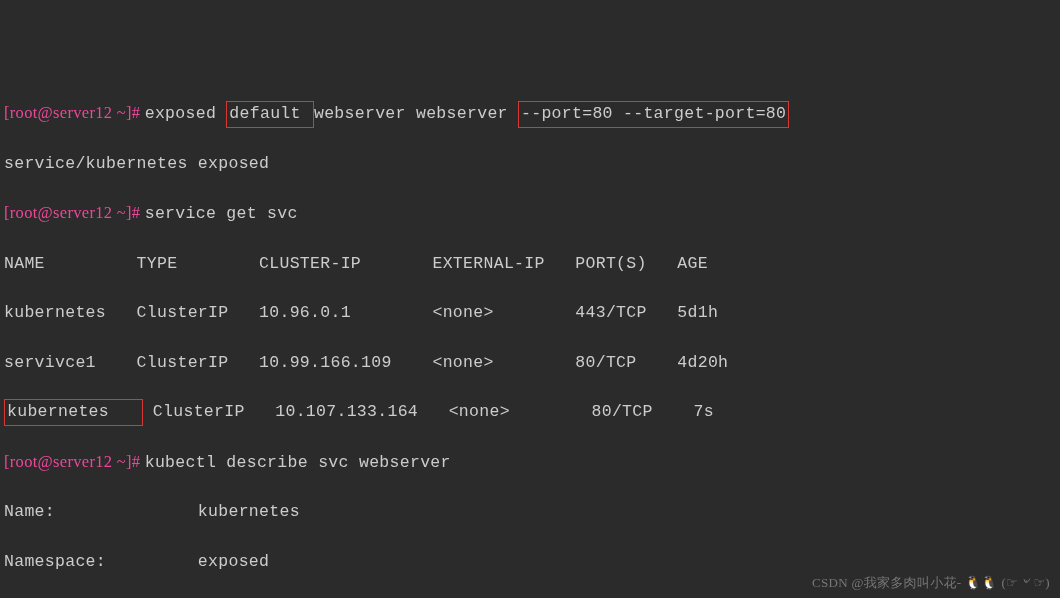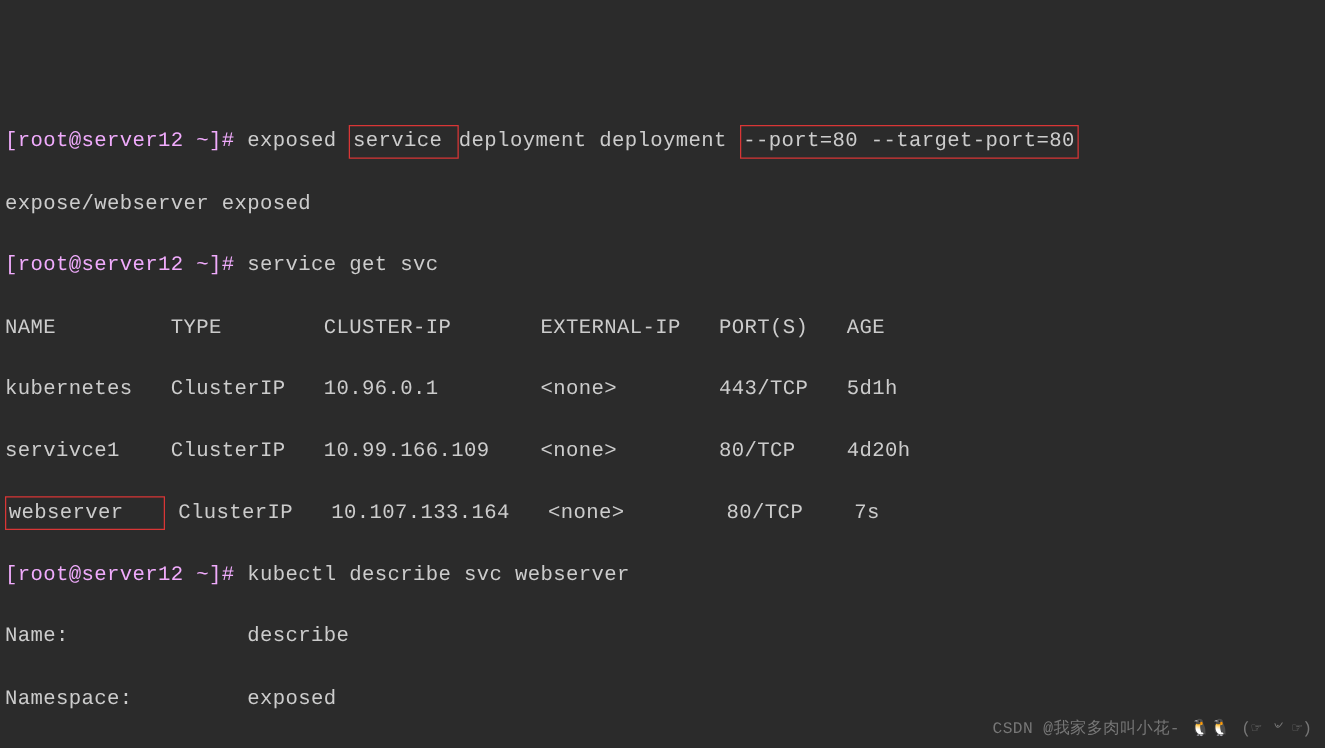--- a/index.html
+++ b/index.html
@@ -9,51 +9,51 @@
       font-family: 'Courier New', Consolas, monospace;
       font-size: 16.5px;
       line-height: 1.5;
       padding: 2px 4px;
       width: 1060px;
       height: 598px;
       overflow: hidden;
       white-space: pre;
       letter-spacing: 0.3px;
     }
-    .prompt-user { color: #f0abfc; }
+    .prompt-user { color: #ec4899; font-family: Liberation Serif, serif; }
     .red-box {
       border: 1.5px solid #d93636;
       display: inline-block;
       padding: 0 2px;
       margin: -1px 0;
     }
     .line { display: block; min-height: 1.5em; }
     .watermark {
       position: absolute;
       right: 10px;
       bottom: 6px;
       color: #777;
       font-size: 13px;
-      font-family: Liberation Mono, monospace;
+      font-family: Liberation Serif, serif;
     }
   </style>
 </head>
 <body>
 
 
 
-<div class="line"><span class="prompt-user">[root@server12 ~]# </span><span>exposed </span><span class="red-box">service </span><span>deployment deployment </span><span class="red-box">--port=80 --target-port=80</span></div>
-<div class="line">expose/webserver exposed</div>
+<div class="line"><span class="prompt-user">[root@server12 ~]# </span><span>exposed </span><span class="red-box">default </span><span>webserver webserver </span><span class="red-box">--port=80 --target-port=80</span></div>
+<div class="line">service/kubernetes exposed</div>
 <div class="line"><span class="prompt-user">[root@server12 ~]# </span><span>service get svc</span></div>
 <div class="line">NAME         TYPE        CLUSTER-IP       EXTERNAL-IP   PORT(S)   AGE</div>
 <div class="line">kubernetes   ClusterIP   10.96.0.1        &lt;none&gt;        443/TCP   5d1h</div>
 <div class="line">servivce1    ClusterIP   10.99.166.109    &lt;none&gt;        80/TCP    4d20h</div>
-<div class="line"><span class="red-box">webserver   </span><span> ClusterIP   10.107.133.164   &lt;none&gt;        80/TCP    7s</span></div>
+<div class="line"><span class="red-box">kubernetes   </span><span> ClusterIP   10.107.133.164   &lt;none&gt;        80/TCP    7s</span></div>
 <div class="line"><span class="prompt-user">[root@server12 ~]# </span><span>kubectl describe svc webserver</span></div>
-<div class="line">Name:              describe</div>
+<div class="line">Name:              kubernetes</div>
 <div class="line">Namespace:         exposed</div>
 <div class="line">Labels:            app=webserver</div>
 
 
 
 
 
 
 
 

